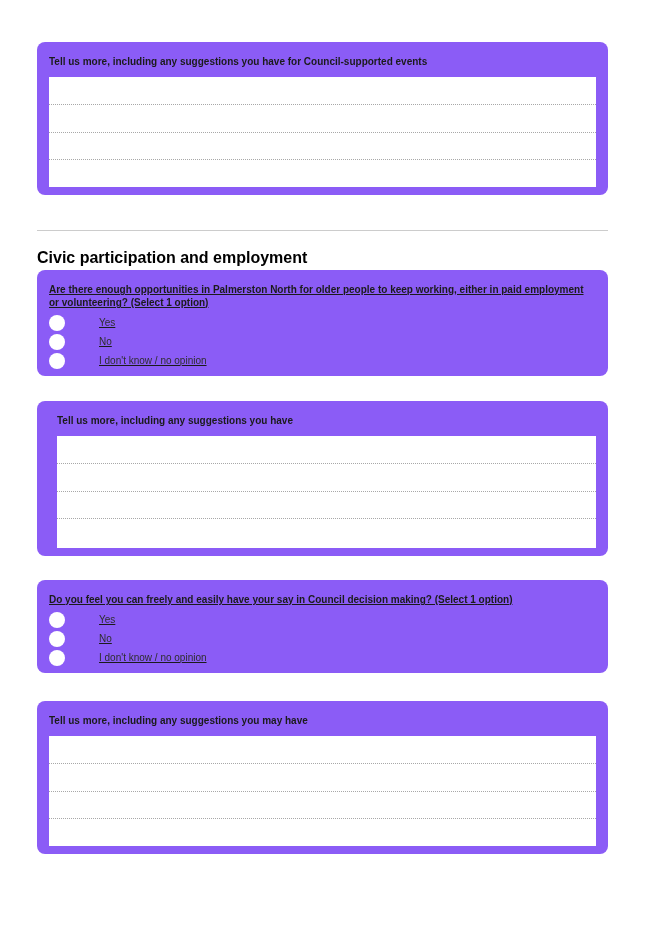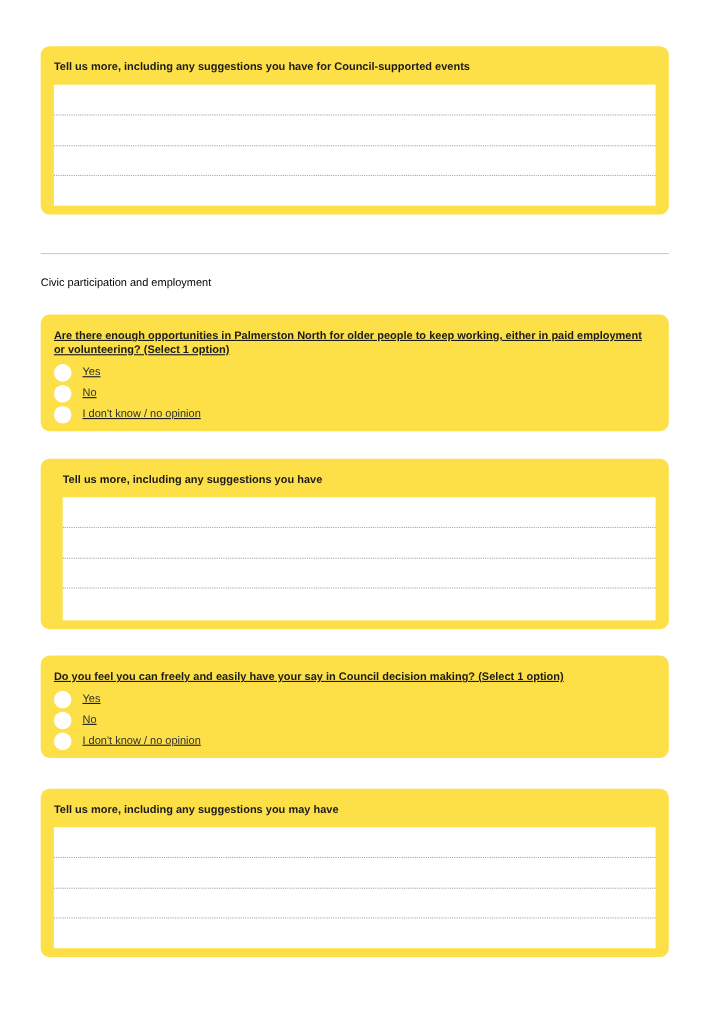--- a/index.html
+++ b/index.html
@@ -5,21 +5,21 @@
   * { margin: 0; padding: 0; box-sizing: border-box; }
   html, body { width: 645px; height: 926px; background: #ffffff; }
   body {
     font-family: "Liberation Sans", "DejaVu Sans", sans-serif;
     color: #1b1b1b;
     overflow: hidden;
   }
   .page { padding: 42px 37px 0 37px; }
 
   .card {
-    background: #fde047;
+    background: #8b5cf6;
     border-radius: 8px;
     padding: 13px 12px 8px 12px;
   }
   .card-title {
     font-size: 10px;
     font-weight: 700;
     line-height: 13px;
     color: #1b1b1b;
     margin-bottom: 9px;
   }
@@ -46,35 +46,36 @@
   .ruled-line.l1 { top: 27px; }
   .ruled-line.l2 { top: 55px; }
   .ruled-line.l3 { top: 82px; }
 
   .divider {
     border: none;
     border-top: 1px solid #cccccc;
     margin: 35px 0 18px 0;
   }
   .section-heading {
-    font-size: 10px;
-    font-weight: 400;
+    font-size: 16px;
+    font-weight: 700;
     color: #000000;
     line-height: 17px;
-    margin-bottom: 20px;
+    margin-bottom: 4px;
   }
 
   .question-card { padding: 13px 12px 6px 12px; text-decoration: underline; }
   .question-card .card-title { margin-bottom: 4px; }
   .radio-group { }
   .radio-row {
     display: flex;
     align-items: center;
     height: 19px;
     cursor: pointer;
+    gap: 24px;
   }
   .radio-circle {
     width: 16px;
     height: 16px;
     border-radius: 50%;
     background: #ffffff;
     flex: none;
     margin-right: 10px;
   }
   .radio-label {

